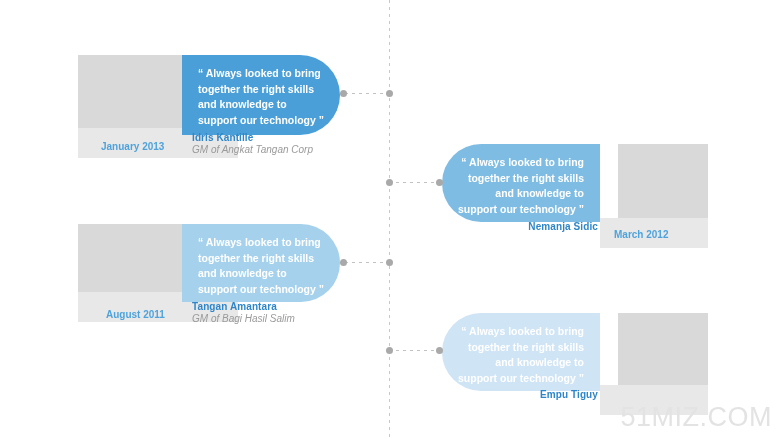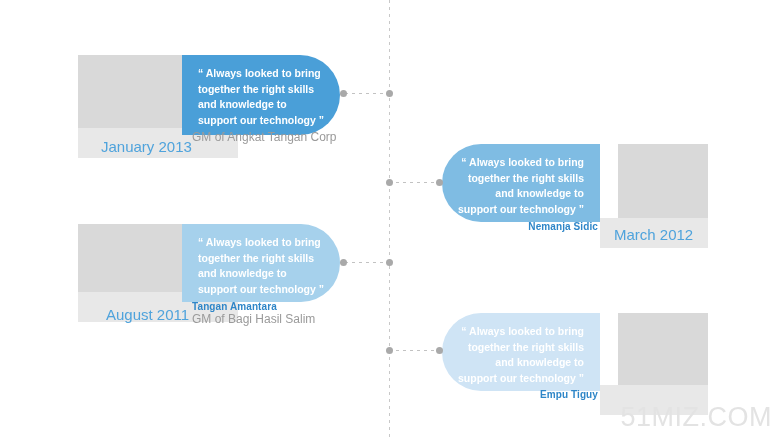--- a/index.html
+++ b/index.html
@@ -54,27 +54,27 @@
 
   
   .attr { position:absolute; }
   .card.left  .attr { text-align:left; }
   .card.right .attr { text-align:right; }
   .person {
     font-size:10px; font-weight:bold; color:#2E86C8;
     letter-spacing:.1px; line-height:13px; white-space:nowrap;
   }
   .role {
-    font-size:12px; color:#9a9a9a;
+    font-size:10px; font-style:italic; color:#9a9a9a;
     line-height:12px; white-space:nowrap;
   }
 
   
   .date {
-    position:absolute; font-size:15px; font-weight:normal;
+    position:absolute; font-size:10px; font-weight:bold;
     color:#4FA3DC; white-space:nowrap; line-height:13px;
   }
 
   
   .watermark {
     position:absolute; right:8px; bottom:6px;
     font-size:27px; font-weight:normal; color:#e3e3e3;
     letter-spacing:.5px; user-select:none;
   }
 </style>
@@ -83,20 +83,21 @@
 
 <div id="stage">
 
   <div class="axis"></div>
 
   <div class="card left">
     <div class="gray-box" style="left:78px;  top:55px;  width:104px; height:103px;"></div>
     <div class="gray-foot" style="left:78px;  top:128px; width:160px; height:30px;"></div>
     <div class="quote" style="left:182px; top:55px; width:158px; height:80px; background:#4A9FD8;">“ Always looked to bring together the right skills and knowledge to support our technology ”</div>
     <div class="attr" style="left:192px; top:131px; width:150px;">
+      <div class="person">Idris Kantille</div>
       <div class="role">GM of Angkat Tangan Corp</div>
     </div>
     <div class="date" style="left:101px; top:140px;">January 2013</div>
   </div>
   <div class="conn" style="left:345px; top:93px; width:44px;"></div>
   <div class="conn-dot" style="left:340px; top:90px;"></div>
   <div class="axis-dot" style="top:90px;"></div>
 
   <div class="card right">
     <div class="gray-box" style="left:618px; top:144px; width:90px;  height:95px;"></div>

